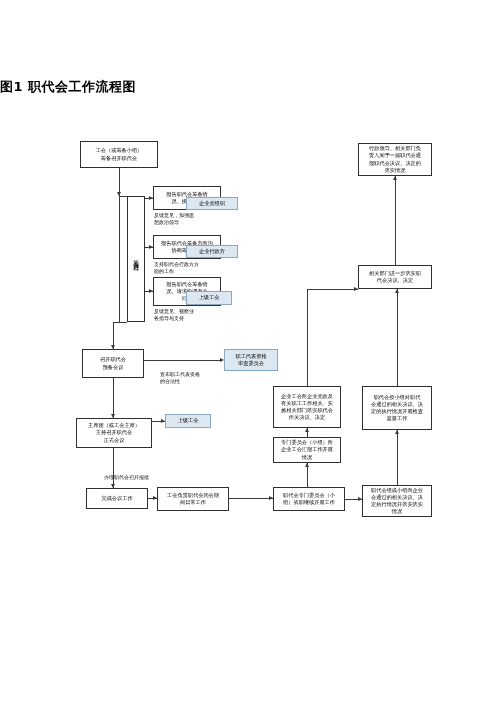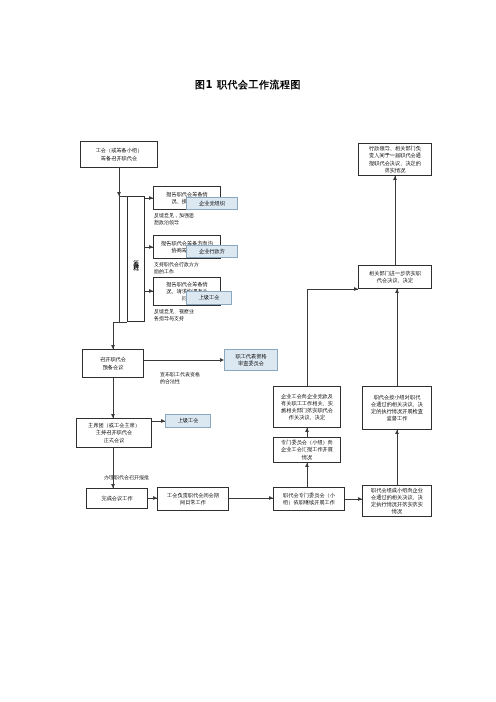--- a/index.html
+++ b/index.html
@@ -2,22 +2,22 @@
 <html><head>
 <meta charset="utf-8">
 <style>
   html,body{margin:0;padding:0;}
   body{
     width:496px;height:702px;background:#ffffff;
     font-family:"DejaVu Sans","Liberation Sans",sans-serif;
     position:relative;overflow:hidden;
   }
   #title{
-    position:absolute;left:0;top:78px;width:496px;text-align:center;
-    font-size:10px;font-weight:bold;color:#000;letter-spacing:0.5px;
+    position:absolute;left:0;top:78px;width:496px;text-align:left;
+    font-size:13px;font-weight:bold;color:#000;letter-spacing:0.5px;
   }
   .node{
     position:absolute;box-sizing:border-box;
     border:1px solid #2f2f2f;background:#ffffff;color:#000;
     font-size:5.2px;line-height:1.35;
     display:flex;align-items:center;justify-content:center;
     text-align:center;padding:1px 2px;
     white-space:pre-line;
   }
   .node.blue{background:#dbe7f1;border:1px solid #8aa8c0;}

